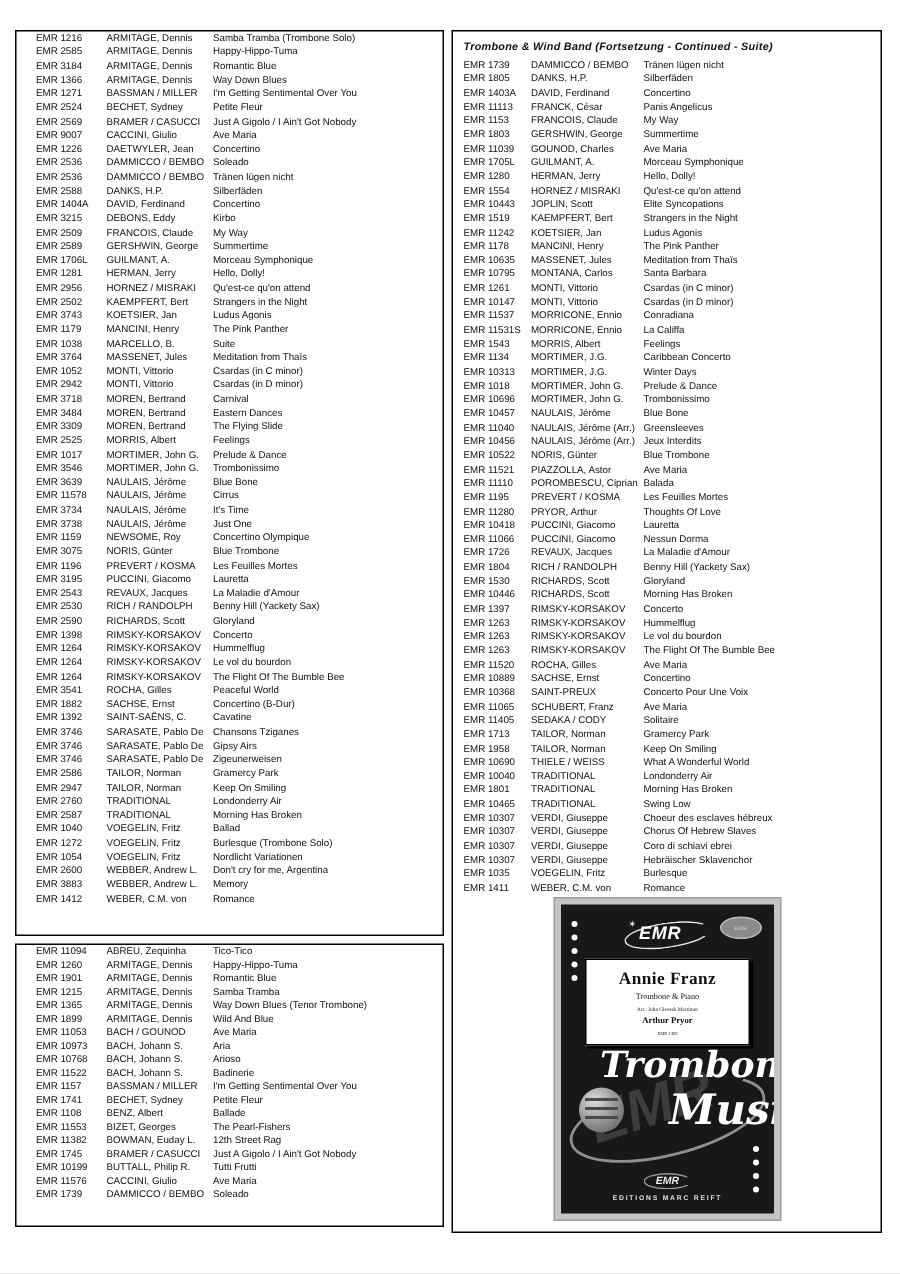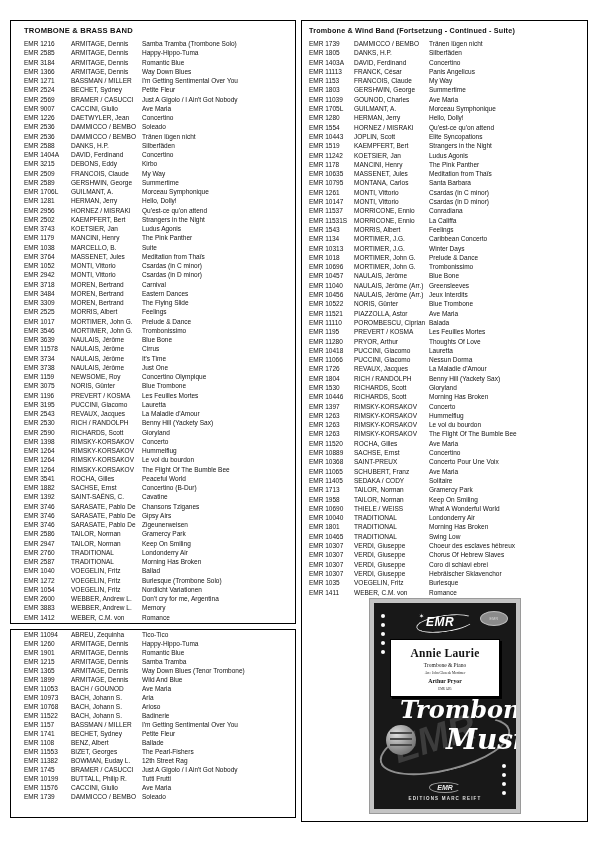--- a/index.html
+++ b/index.html
@@ -9,21 +9,21 @@
     outline:1px solid #c9c9c9;overflow:hidden;margin:0 auto;
   }
   .box{position:absolute;border:1px solid #000;background:#fff;box-sizing:border-box;}
   .box-brass{left:10px;top:20px;width:286px;height:604px;}
   .box-wind-left{left:10px;top:629px;width:286px;height:189px;}
   .box-right{left:301px;top:20px;width:287px;height:802px;}
   .sec-header{
     font-size:7.6px;font-weight:bold;letter-spacing:.2px;
     padding:5px 0 4px 13px;white-space:nowrap;
   }
-  .sec-header.italic{padding-left:7px;font-size:7.2px;}
+  .sec-header.italic{font-style:italic;padding-left:7px;font-size:7.2px;}
   .tbl{position:relative;}
   .row{position:relative;height:9.25px;line-height:9.25px;white-space:nowrap;}
   .tbl-right .row{height:9.3px;line-height:9.3px;}
   .tbl-wind .row{height:9.0px;line-height:9.0px;}
   .row span{position:absolute;top:0;font-size:6.5px;white-space:nowrap;}
   .tbl-brass{padding-left:13px;}
   .tbl-brass .c-num{left:0;} .tbl-brass .c-comp{left:47px;} .tbl-brass .c-title{left:118px;}
   .tbl-wind{padding-left:13px;}
   .tbl-wind .c-num{left:0;} .tbl-wind .c-comp{left:47px;} .tbl-wind .c-title{left:118px;}
   .tbl-right{padding-left:7px;}
@@ -76,21 +76,20 @@
   .pub-logo{position:relative;display:inline-block;color:#e8e8e8;font-weight:bold;font-style:italic;
     font-size:7px;border:1px solid #9a9a9a;border-radius:50%;padding:1px 7px;border-right-color:transparent;}
   .pub-name{font-size:4.5px;color:#e0e0e0;letter-spacing:1.2px;margin-top:2px;font-weight:bold;}
 </style>
 </head>
 <body>
 
 <div class="page">
 
   <div class="box box-brass">
-    <div class="sec-header">TROMBONE &amp; BRASS BAND</div>
     <div class="tbl tbl-brass">
         <div class="row">
           <span class="c-num">EMR 1216</span>
           <span class="c-comp">ARMITAGE, Dennis</span>
           <span class="c-title">Samba Tramba (Trombone Solo)</span>
         </div>
         <div class="row">
           <span class="c-num">EMR 2585</span>
           <span class="c-comp">ARMITAGE, Dennis</span>
           <span class="c-title">Happy-Hippo-Tuma</span>
@@ -819,21 +818,21 @@
         </div>
         <div class="emr-logo-top">
           <span class="emr-ellipse"></span>
           <span class="emr-star">✶</span>
           <span class="emr-word">EMR</span>
         </div>
         <div class="stamp">
           <span>EMR</span>
         </div>
         <div class="title-panel">
-          <div class="al-title">Annie Laurie</div>
+          <div class="al-title">Annie Franz</div>
           <div class="al-sub">Trombone &amp; Piano</div>
           <div class="al-arr">Arr.: John Glenesk Mortimer</div>
           <div class="al-comp">Arthur Pryor</div>
           <div class="al-no">EMR 1495</div>
         </div>
         <div class="tm-wrap">
           <div class="tm-watermark">EMR</div>
           <div class="tm-swoosh"></div>
           <div class="globe"></div>
           <div class="tm1">Trombone</div>

